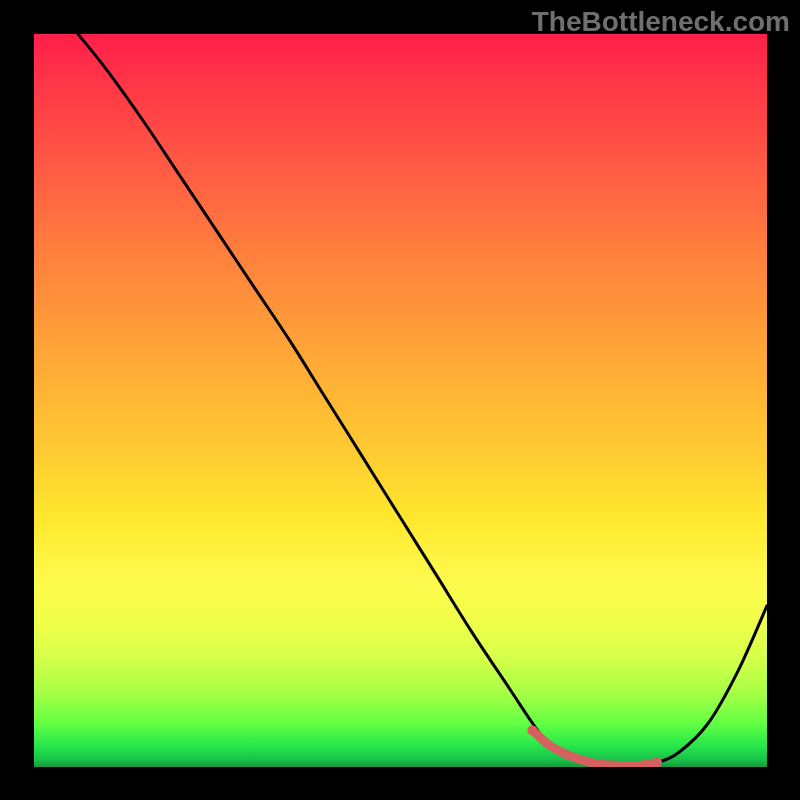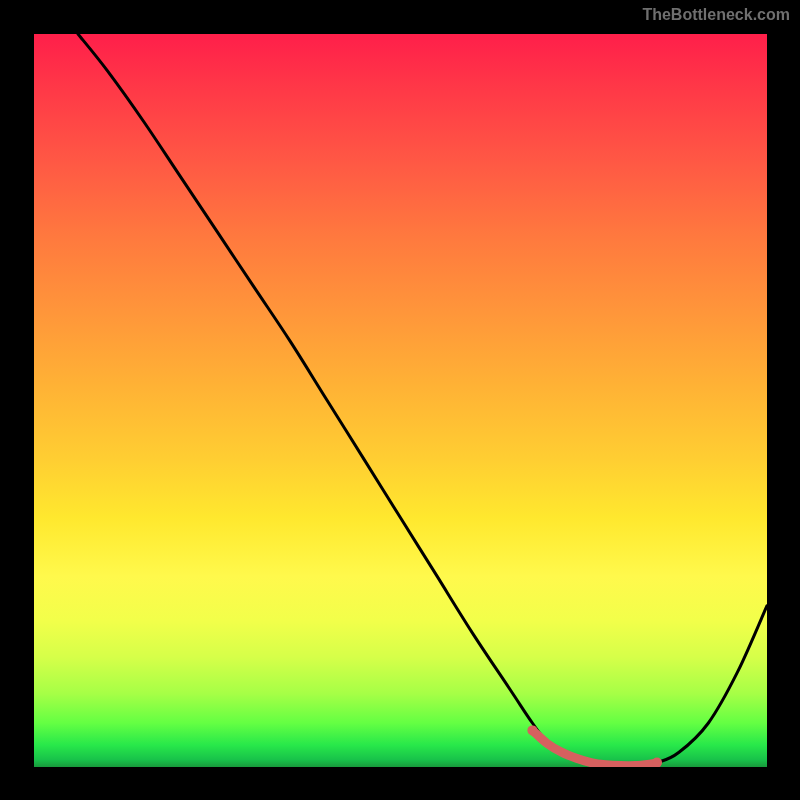--- a/index.html
+++ b/index.html
@@ -43,21 +43,21 @@
       #28e84a 97%,
       #18c24a 99%,
       #189a3c 100%
     );
     overflow: hidden;
   }
   .watermark {
     position: absolute;
     top: 6px;
     right: 10px;
-    font-size: 16px;
+    font-size: 28px;
     font-weight: bold;
     color: #6f6f6f;
     letter-spacing: 0px;
     -webkit-user-select: none;
     user-select: none;
   }
   svg.curve {
     position: absolute;
     left: 0;
     top: 0;

